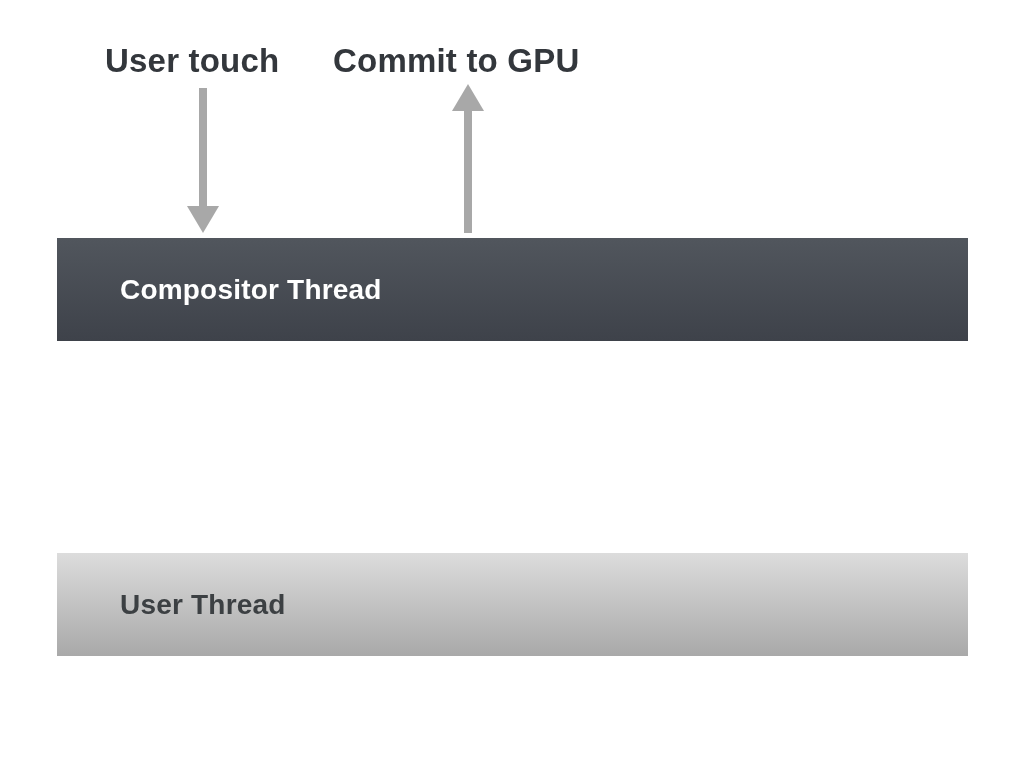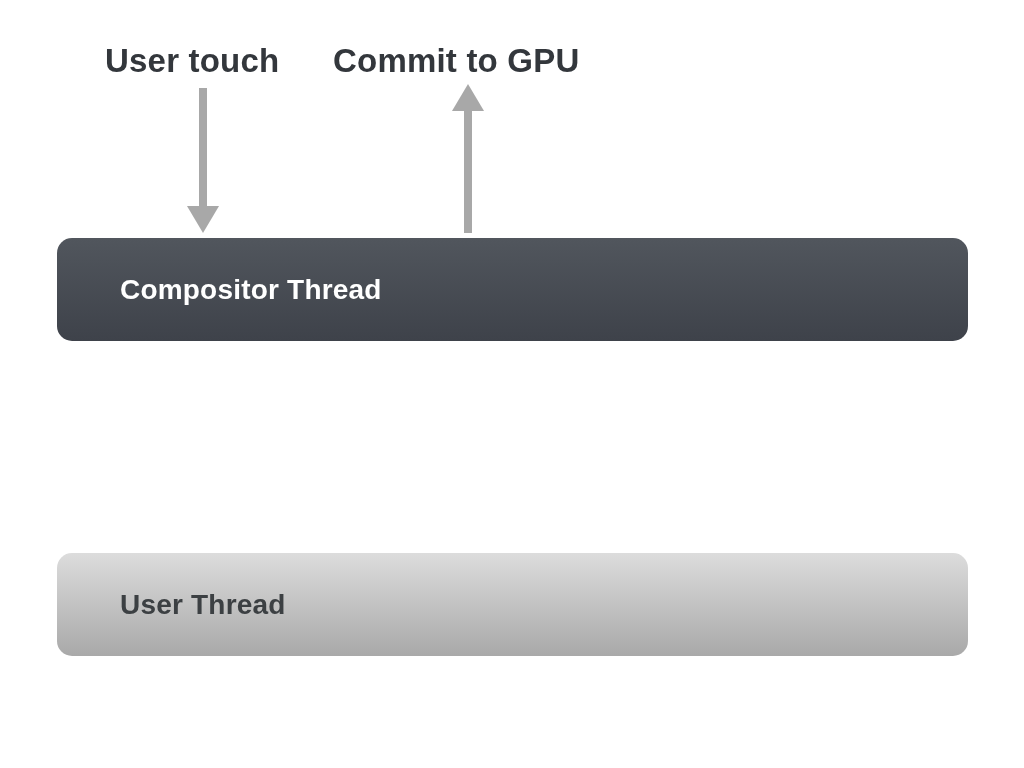--- a/index.html
+++ b/index.html
@@ -69,21 +69,20 @@
   
   .bar {
     position: absolute;
     left: 57px;
     width: 911px;
     height: 103px;
     display: flex;
     align-items: center;
     padding-left: 63px;
     box-sizing: border-box;
-    border-radius: 15px;
   }
   .bar.compositor {
     top: 238px;
     background: linear-gradient(to bottom, #51565d 0%, #3e424a 100%);
   }
   .bar.main-thread {
     top: 553px;
     background: linear-gradient(to bottom, #dcdcdc 0%, #a9a9a9 100%);
   }
   .bar-label {

